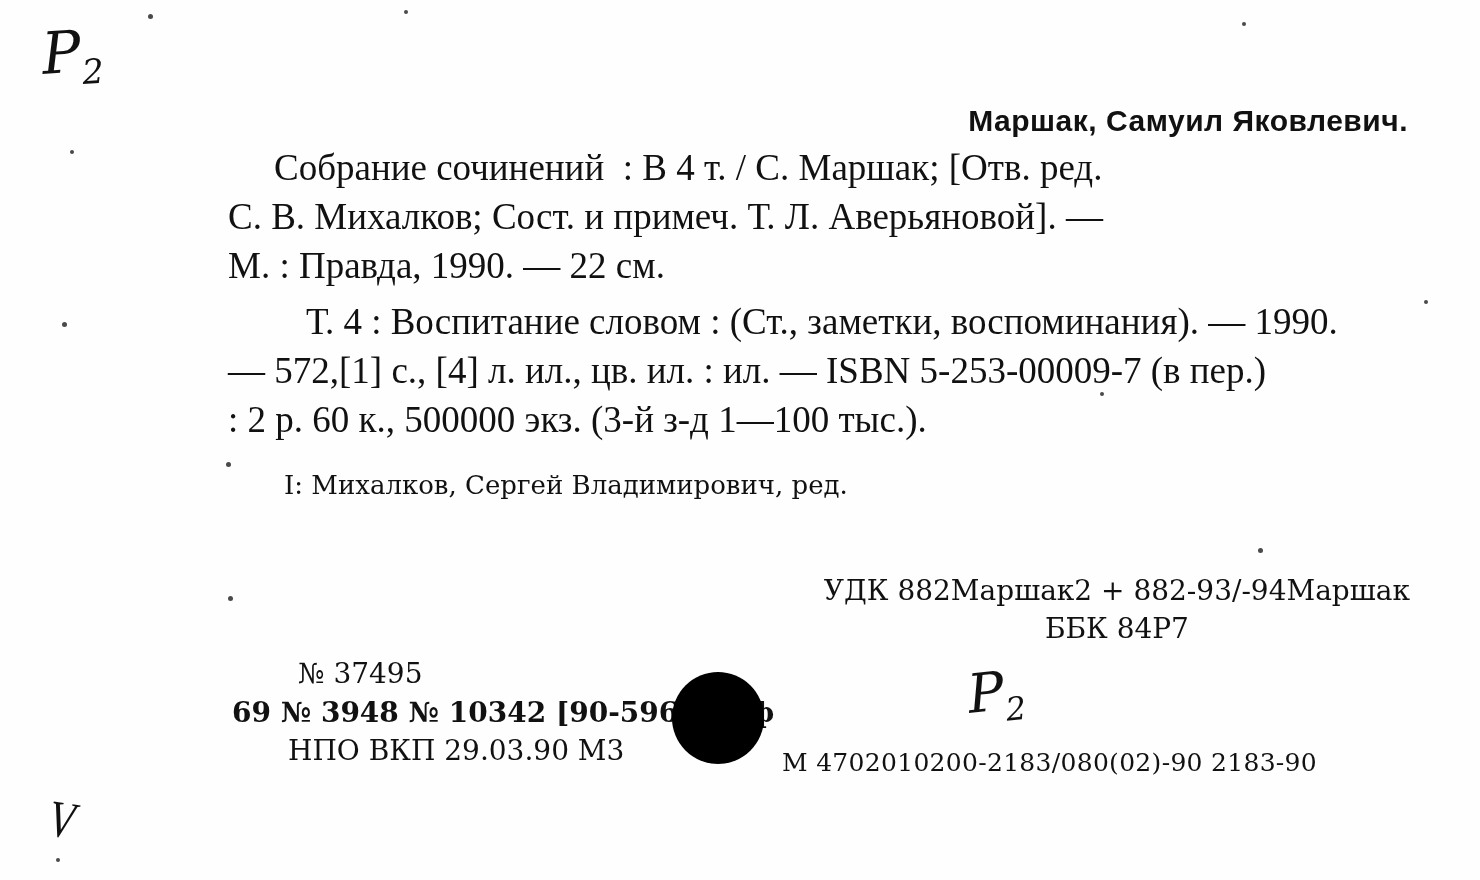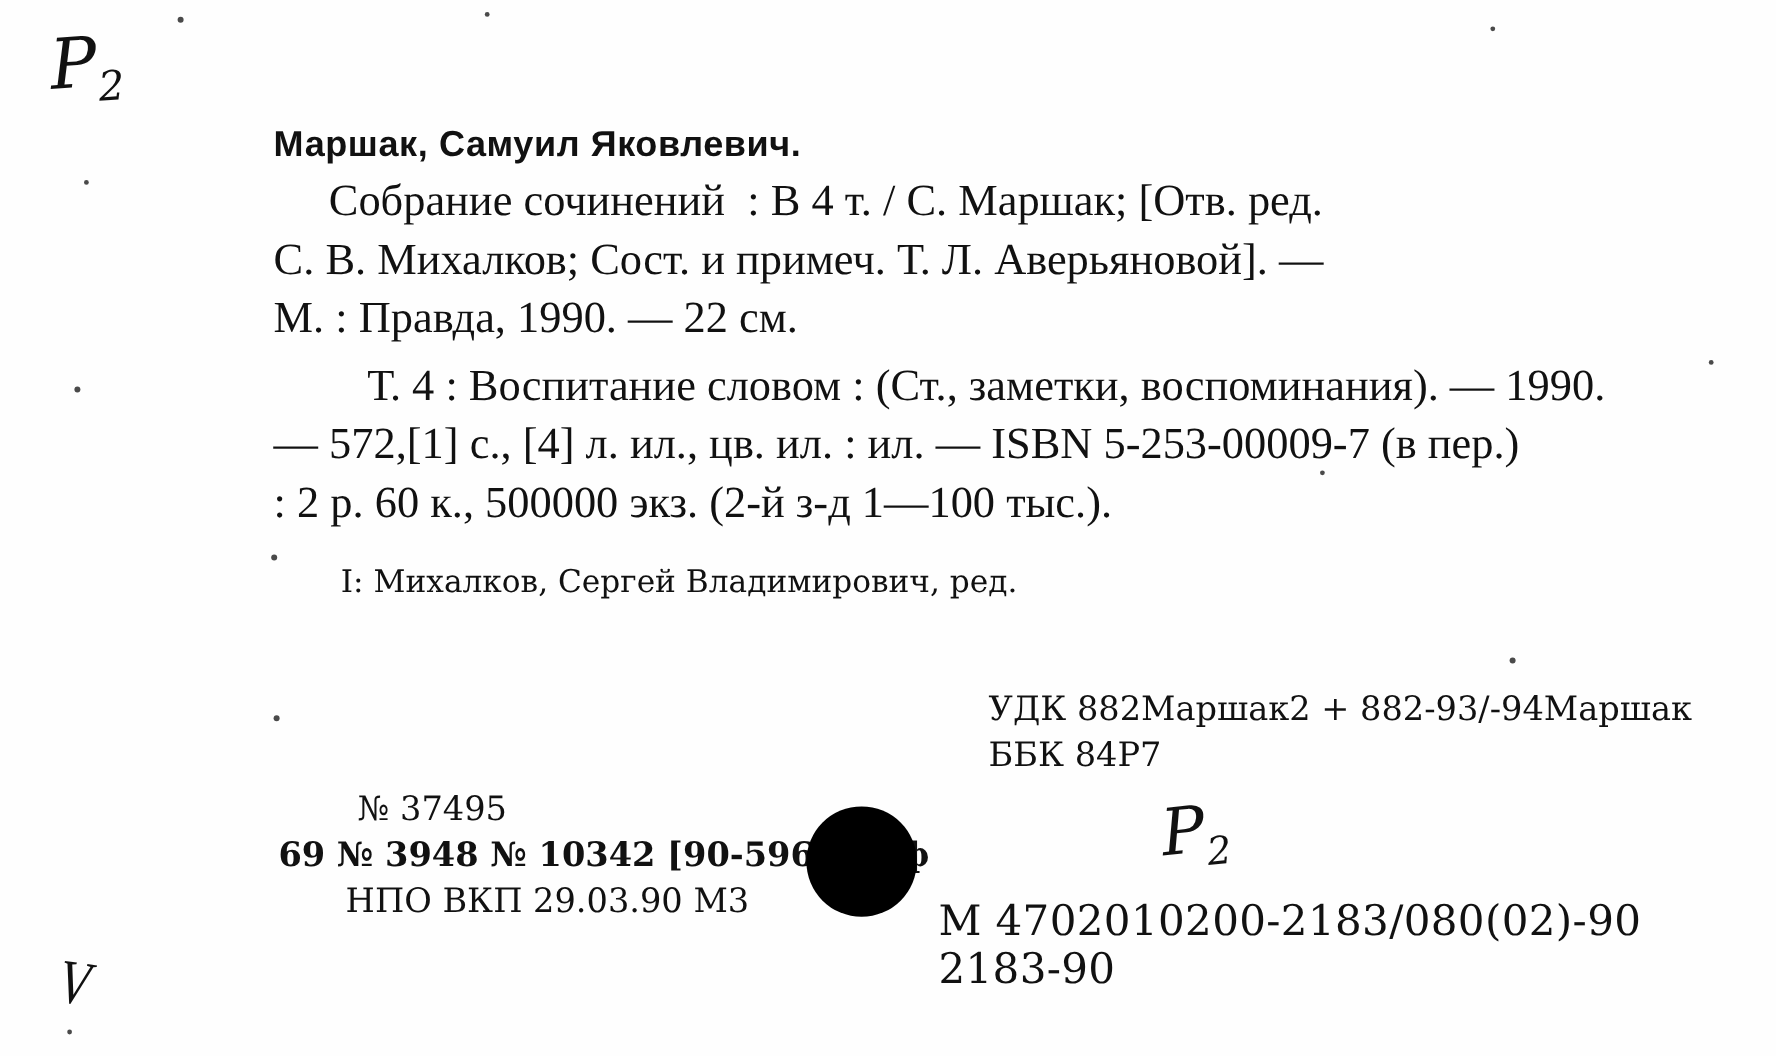--- a/index.html
+++ b/index.html
@@ -65,20 +65,21 @@
     left: 228px;
     top: 104px;
     width: 1180px;
   }
   .heading {
     font-family: "Liberation Sans", sans-serif;
     font-weight: bold;
     font-size: 30px;
     letter-spacing: 0.5px;
     margin: 0 0 6px 0;
+    text-align: right;
   }
   .body-line {
     font-size: 37px;
     line-height: 1.32;
     margin: 0;
     white-space: pre-wrap;
   }
   .indent1 { text-indent: 46px; }
   .indent2 { text-indent: 78px; }
 
@@ -92,21 +93,21 @@
     top: 470px;
     font-size: 26px;
     font-family: "DejaVu Serif", serif;
   }
 
   
   #udk-block {
     position: absolute;
     right: 70px;
     top: 572px;
-    text-align: left;
+    text-align: center;
     font-size: 28px;
     font-family: "DejaVu Serif", serif;
     line-height: 1.35;
   }
 
   
   #acq-block {
     position: absolute;
     left: 232px;
     top: 655px;
@@ -124,21 +125,21 @@
     right: 70px;
     top: 678px;
     font-size: 28px;
     font-family: "DejaVu Serif", serif;
   }
 
   #imprint-code {
     position: absolute;
     left: 782px;
     top: 748px;
-    font-size: 35px;
+    font-size: 25px;
     font-family: "DejaVu Serif", serif;
     letter-spacing: 0.3px;
   }
 
   
   #blot {
     position: absolute;
     left: 672px;
     top: 672px;
     width: 92px;
@@ -176,21 +177,21 @@
 
   <div id="record">
     <div class="heading">Маршак, Самуил Яковлевич.</div>
     <div class="body-line indent1">Собрание сочинений  : В 4 т. / С. Маршак; [Отв. ред.</div>
     <div class="body-line">С. В. Михалков; Сост. и примеч. Т. Л. Аверьяновой]. —</div>
     <div class="body-line">М. : Правда, 1990. — 22 см.</div>
 
     <div id="vol-block">
       <div class="body-line indent2">Т. 4 : Воспитание словом : (Ст., заметки, воспоминания). — 1990.</div>
       <div class="body-line">— 572,[1] с., [4] л. ил., цв. ил. : ил. — ISBN 5-253-00009-7 (в пер.)</div>
-      <div class="body-line">: 2 р. 60 к., 500000 экз. (2-й з-д 1—100 тыс.).</div>
+      <div class="body-line">: 2 р. 60 к., 500000 экз. (3-й з-д 1—100 тыс.).</div>
     </div>
   </div>
 
   <div id="added-entry">I: Михалков, Сергей Владимирович, ред.</div>
 
   <div id="udk-block">
     <div>УДК 882Маршак2 + 882-93/-94Маршак</div>
     <div>ББК 84Р7</div>
   </div>
 

